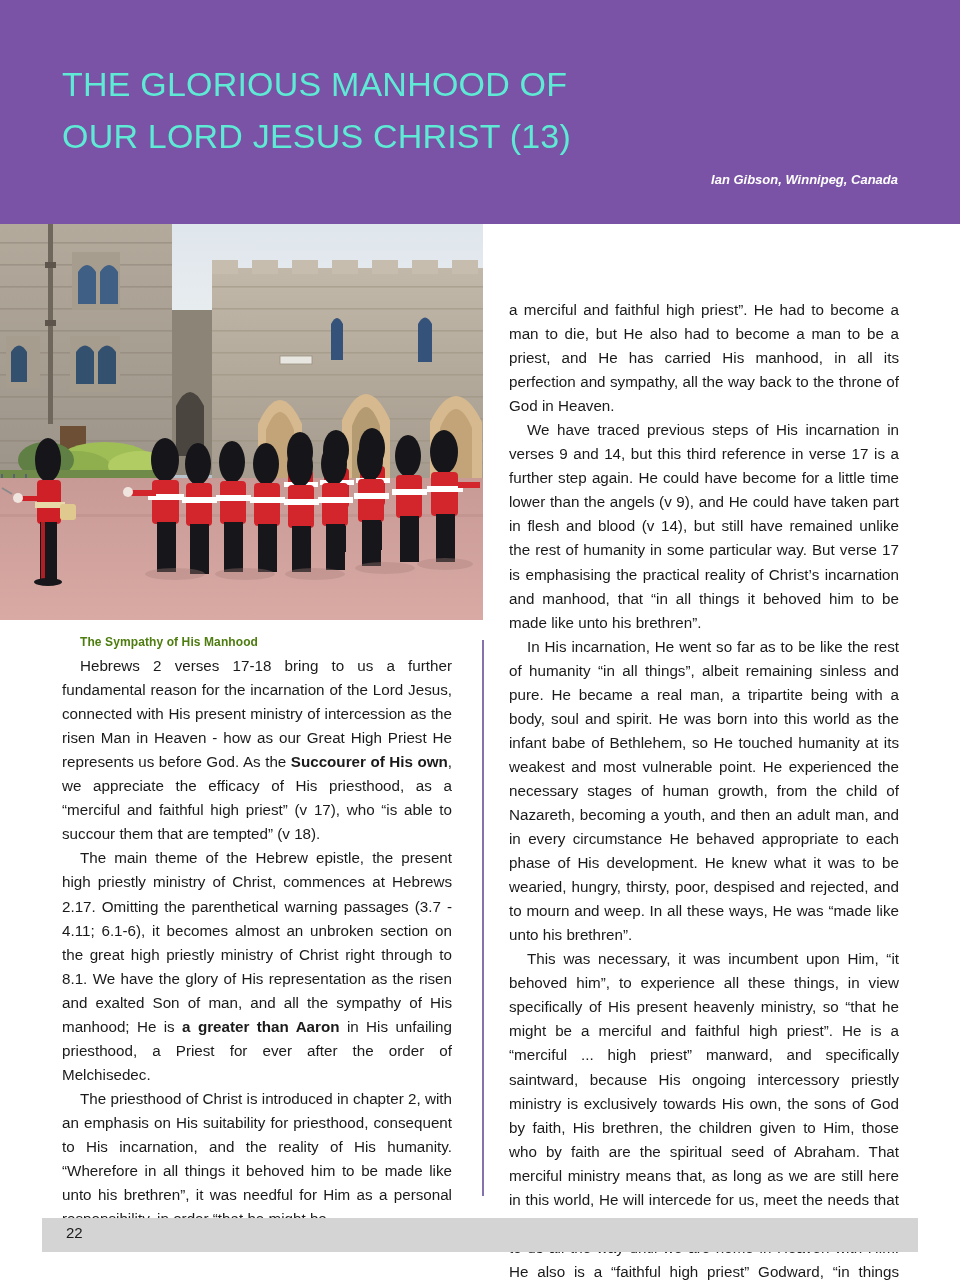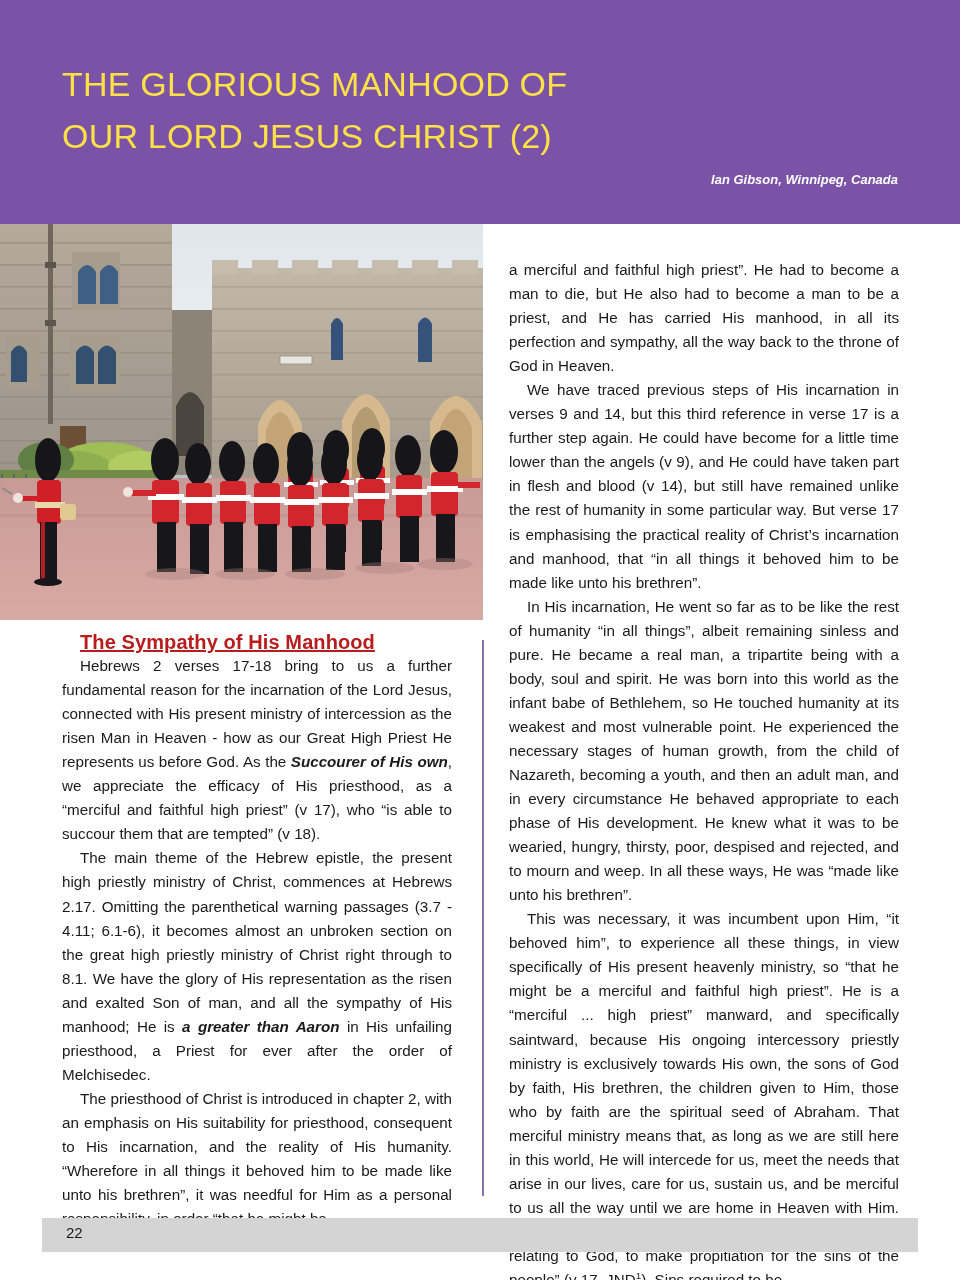--- a/index.html
+++ b/index.html
@@ -26,21 +26,21 @@
     top: 0;
     width: 960px;
     height: 224px;
     background: #7a52a6;
   }
   .header-title {
     position: absolute;
     left: 62px;
     top: 58px;
     width: 820px;
-    color: #fde047;
+    color: #5eead4;
     font-size: 34px;
     line-height: 52px;
     letter-spacing: 0.2px;
     font-weight: 400;
     font-family: "Liberation Sans", sans-serif;
   }
   .header-title .line { display: block; white-space: nowrap; }
   .header-byline {
     position: absolute;
     right: 62px;
@@ -92,32 +92,31 @@
   }
   .col-right {
     left: 509px;
     top: 258px;
     width: 390px;
   }
   .col p {
     margin: 0;
     text-indent: 18px;
   }
-  .col p.noindent { text-indent: 0; }
+  .col p.noindent { text-indent: 0; margin-top: 40px; }
   .subhead {
     margin: 0 0 20px 0;
-    font-size: 20px;
+    font-size: 12px;
     font-weight: 700;
-    color: #b91c1c;
+    color: #4d7c0f;
     text-align: left;
     text-indent: 0;
     letter-spacing: 0.1px;
-    text-decoration: underline;
-  }
-  .col b.it { font-style: italic; font-weight: 700; }
+  }
+  .col b.it { font-weight: 700; }
   sup { font-size: 0.65em; vertical-align: super; line-height: 0; }
 
   
   .footer-bar {
     position: absolute;
     left: 42px;
     top: 1218px;
     width: 876px;
     height: 34px;
     background: #d4d4d4;
@@ -132,21 +131,21 @@
   }
 </style>
 </head>
 <body>
 
 <div id="page">
 
   <div class="header-banner">
     <div class="header-title">
       <span class="line">THE GLORIOUS MANHOOD OF</span>
-      <span class="line">OUR LORD JESUS CHRIST (2)</span>
+      <span class="line">OUR LORD JESUS CHRIST (13)</span>
     </div>
     <div class="header-byline">Ian Gibson, Winnipeg, Canada</div>
   </div>
 
   <div class="photo">
     <svg viewBox="0 0 483 396" preserveAspectRatio="none">
       <defs>
         <linearGradient id="skyg" x1="0" y1="0" x2="0" y2="1">
           <stop offset="0%" stop-color="#dfe6ec"></stop>
           <stop offset="100%" stop-color="#f2f4f3"></stop>

